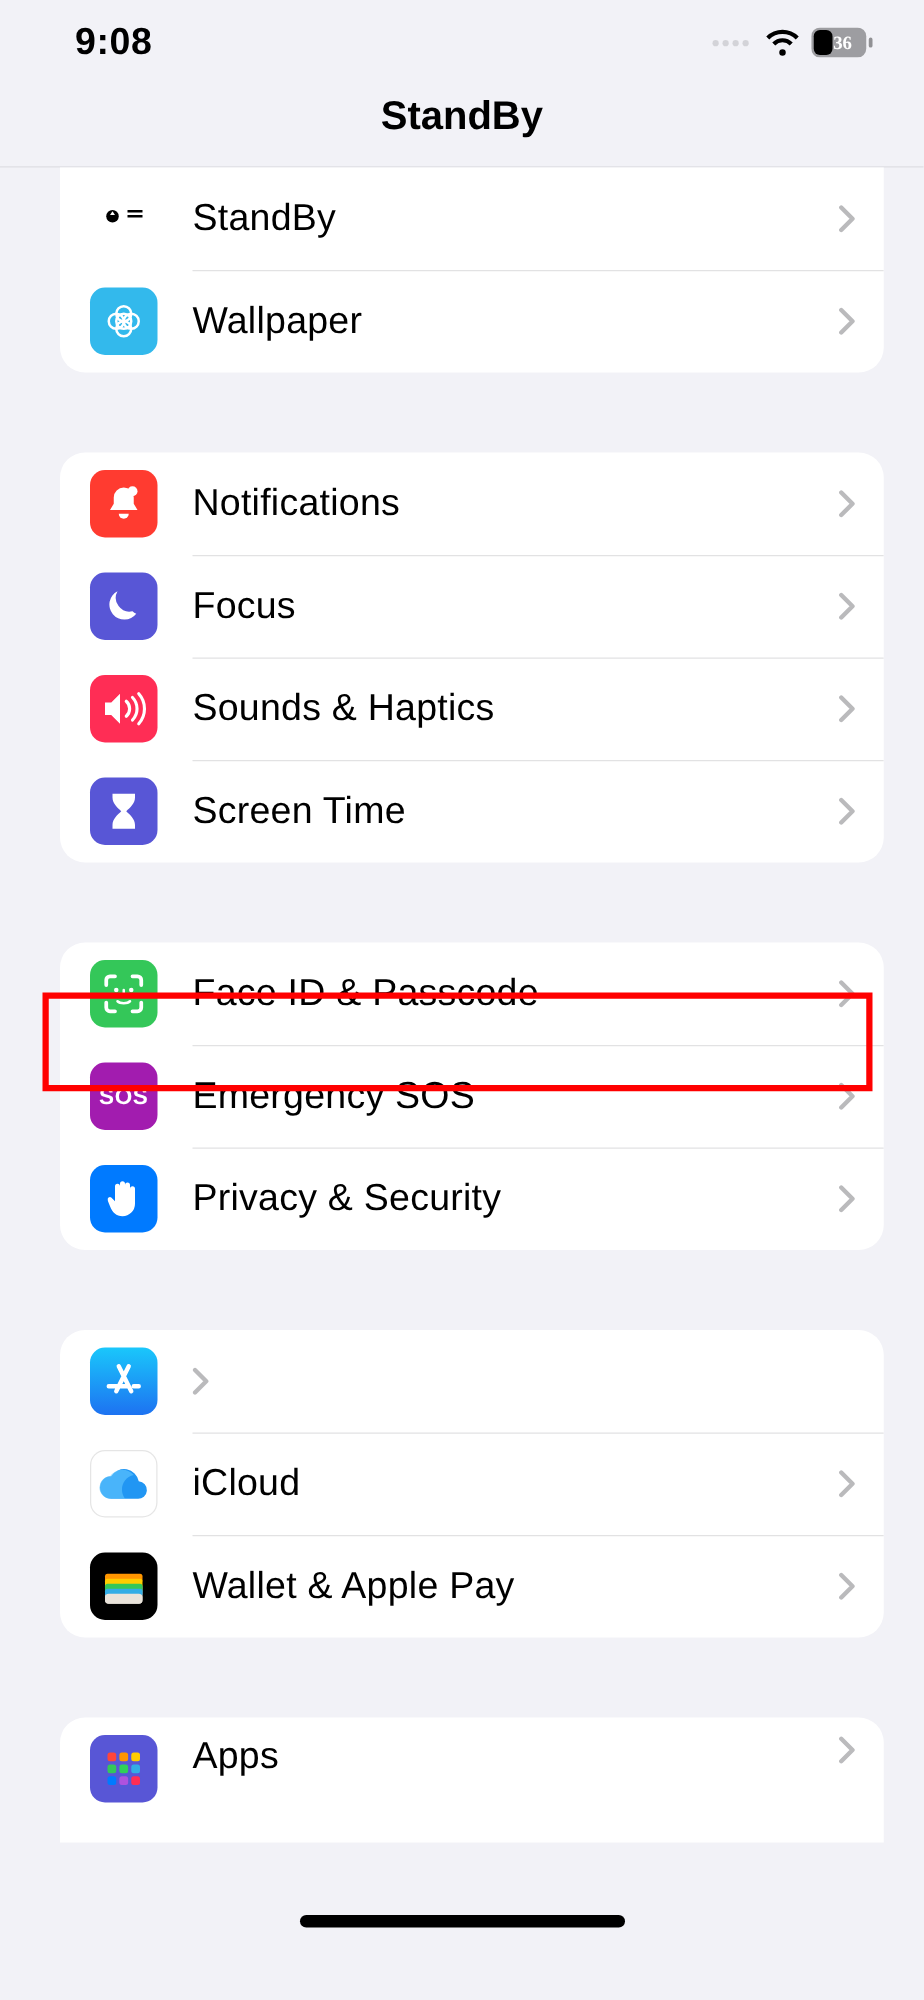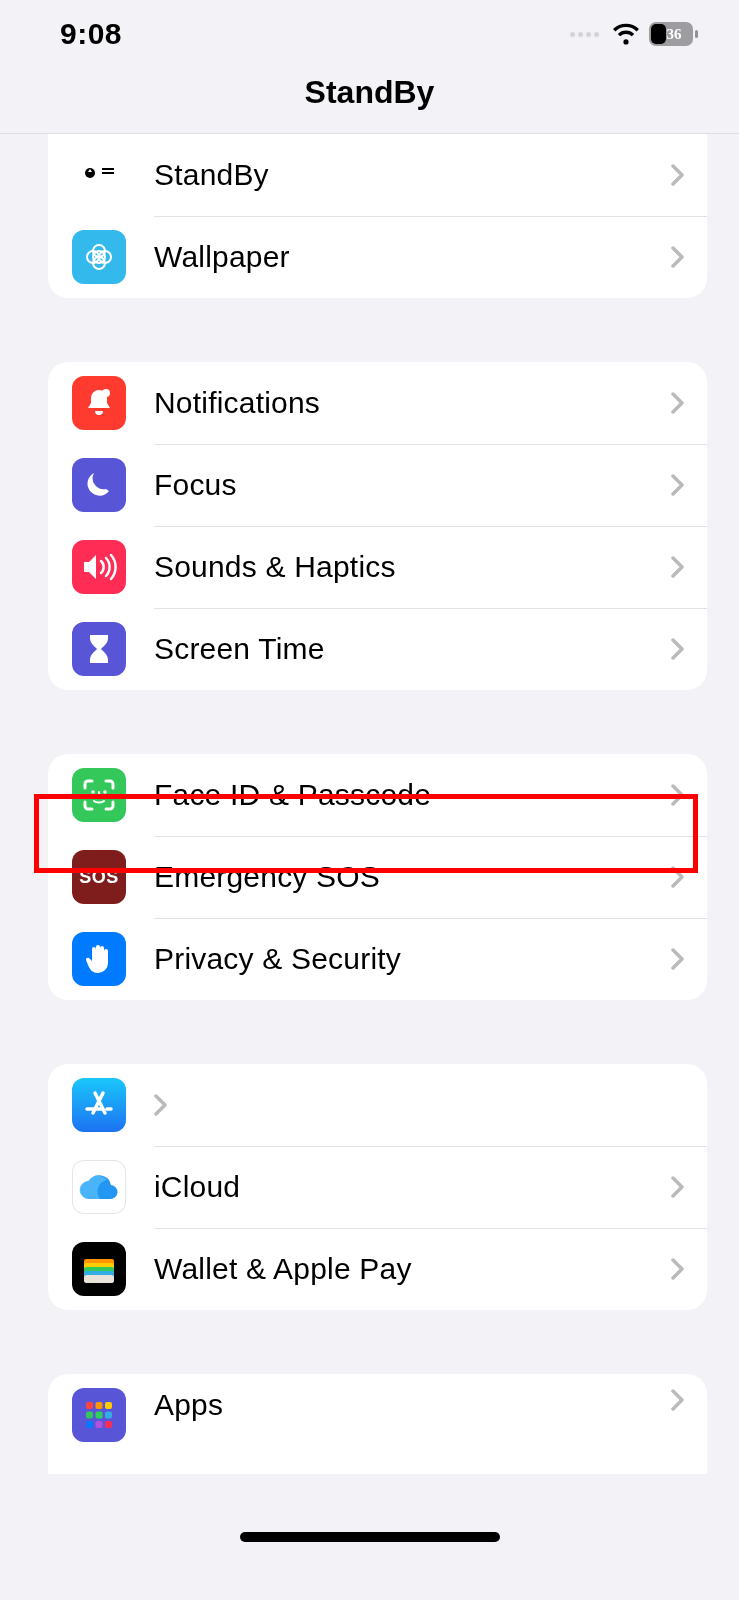--- a/index.html
+++ b/index.html
@@ -194,21 +194,21 @@
               <path fill="none" stroke="#fff" stroke-width="2" stroke-linecap="round" d="M18 15v5h-2M13 24c2 2 8 2 10 0"></path>
             </g>
           </svg>
       </div>
       <div class="row-label">Face ID &amp; Passcode</div>
       <svg class="chevron" width="14" height="24" viewBox="0 0 14 24">
           <path fill="none" stroke="#3c3c43" stroke-width="3.5" stroke-linecap="round" stroke-linejoin="round" d="M2 3l9 9-9 9"></path>
         </svg>
     </div>
     <div class="row">
-      <div class="icon-box" style="background:#7f1d1d">
+      <div class="icon-box" style="background:#a21caf">
         <span style="color:#fff;font-weight:800;font-size:18px;letter-spacing:0.5px">SOS</span>
       </div>
       <div class="row-label">Emergency SOS</div>
       <svg class="chevron" width="14" height="24" viewBox="0 0 14 24">
           <path fill="none" stroke="#3c3c43" stroke-width="3.5" stroke-linecap="round" stroke-linejoin="round" d="M2 3l9 9-9 9"></path>
         </svg>
     </div>
     <div class="row">
       <div class="icon-box" style="background:#007aff">
         <svg width="26" height="32" viewBox="0 0 26 32">

